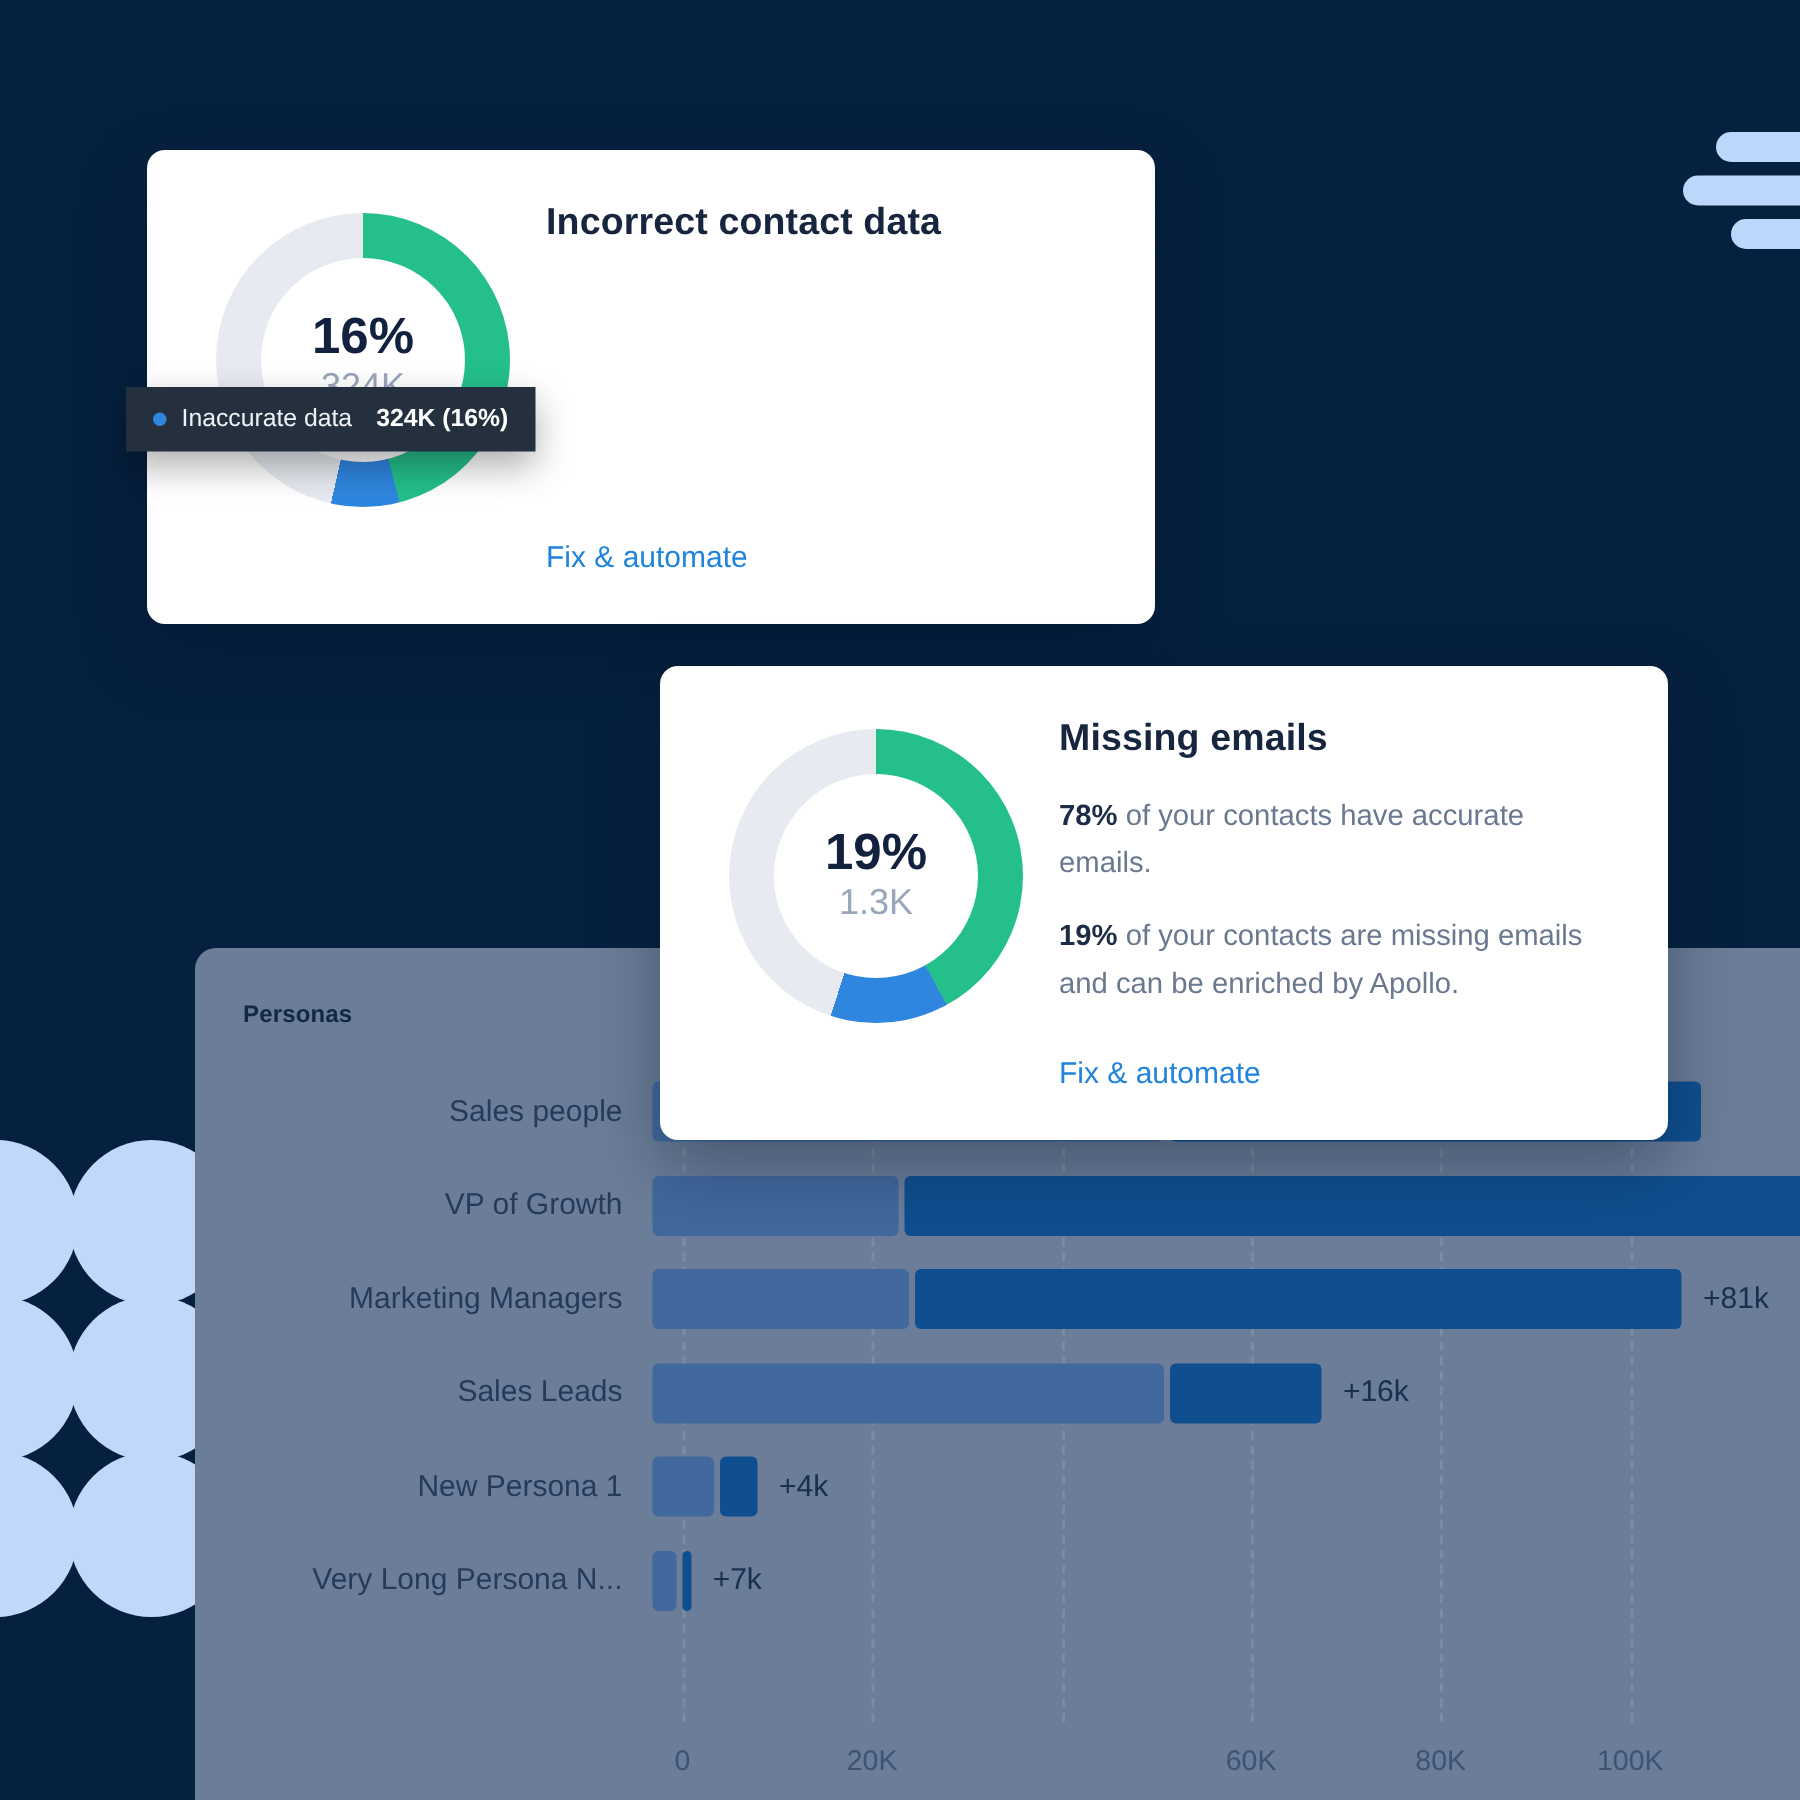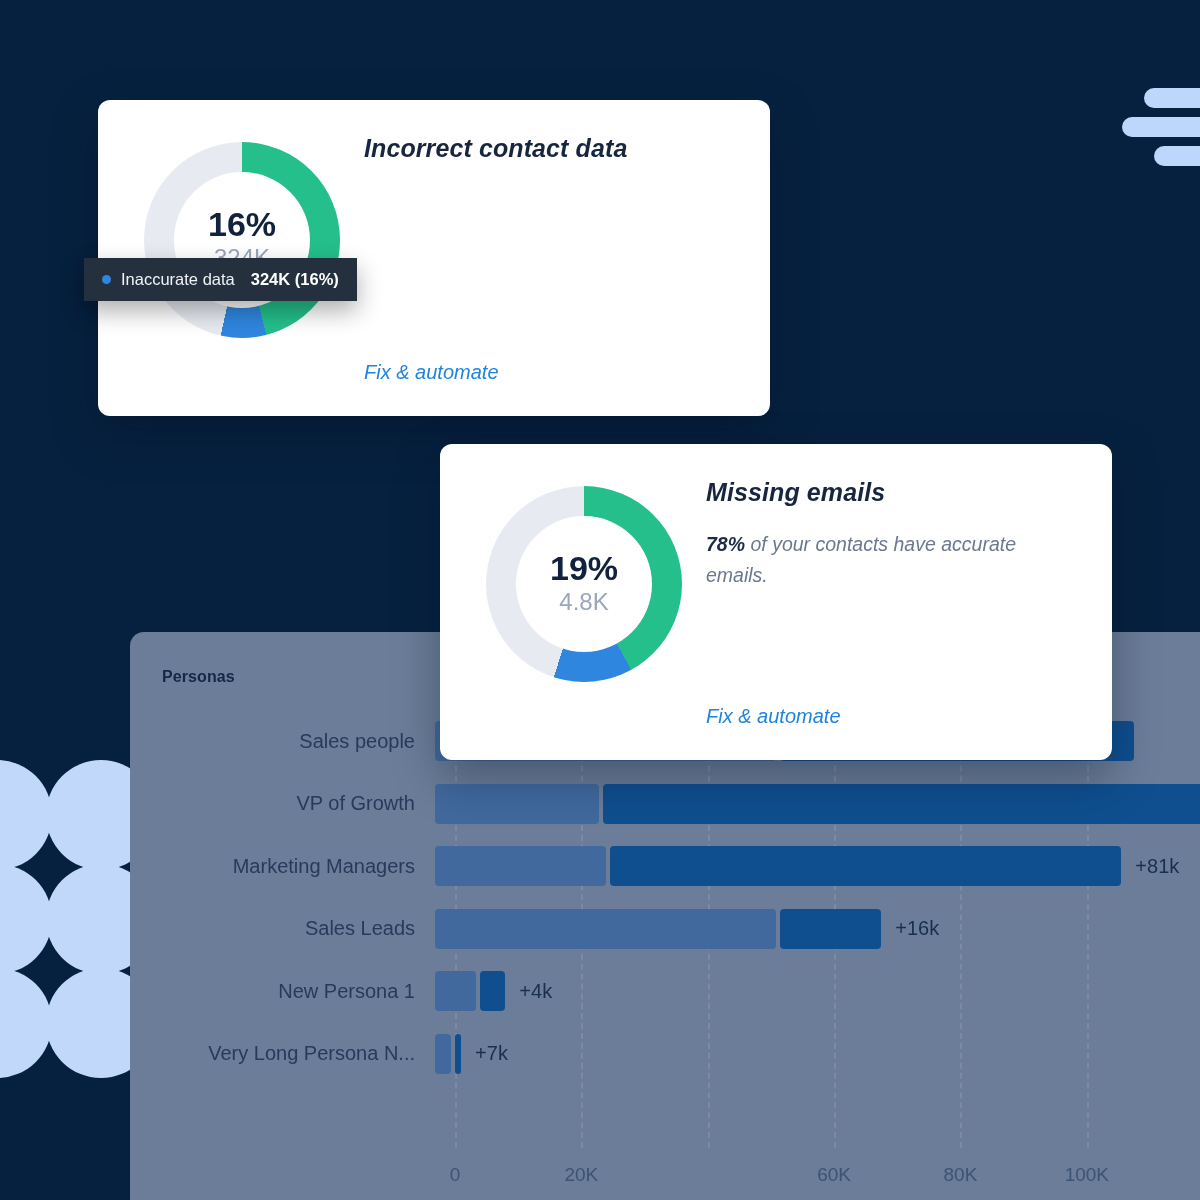--- a/index.html
+++ b/index.html
@@ -201,21 +201,20 @@
   .donut-count {
     font-size: 24px;
     color: #9aa6bb;
     line-height: 1.3;
   }
 
   .card-body {
     flex: 1;
     padding-left: 8px;
     position: relative;
-    font-style: italic;
   }
   .card-title {
     font-size: 25px;
     font-weight: bold;
     color: #17253f;
     margin-bottom: 22px;
     letter-spacing: .1px;
   }
   .card-para {
     font-size: 19.5px;
@@ -367,26 +366,29 @@
     <span class="dot"></span>
     <span class="tt-label">Inaccurate data</span>
     <span class="tt-value">324K (16%)</span>
   </div>
 
   <div class="card card-2">
     <div class="donut-wrap">
       <div class="donut" id="donut-2" style="background: conic-gradient(rgb(36, 191, 139) 0deg, rgb(36, 191, 139) 151.2deg, rgb(47, 134, 223) 151.2deg, rgb(47, 134, 223) 198deg, rgb(231, 235, 241) 198deg, rgb(231, 235, 241) 360deg);">
         <div class="hole">
           <div class="donut-pct">19%</div>
-          <div class="donut-count">4.8K</div>
+          <div class="donut-count">1.3K</div>
         </div>
       </div>
     </div>
     <div class="card-body">
       <div class="card-title">Missing emails</div>
       <div class="card-para">
         <b>78%</b><span> of your contacts have accurate emails.</span>
       </div>
+      <div class="card-para">
+        <b>19%</b><span> of your contacts are missing emails and can be enriched by Apollo.</span>
+      </div>
       <div class="card-link">Fix &amp; automate</div>
     </div>
   </div>
 
 </div>
 
 </body></html>

